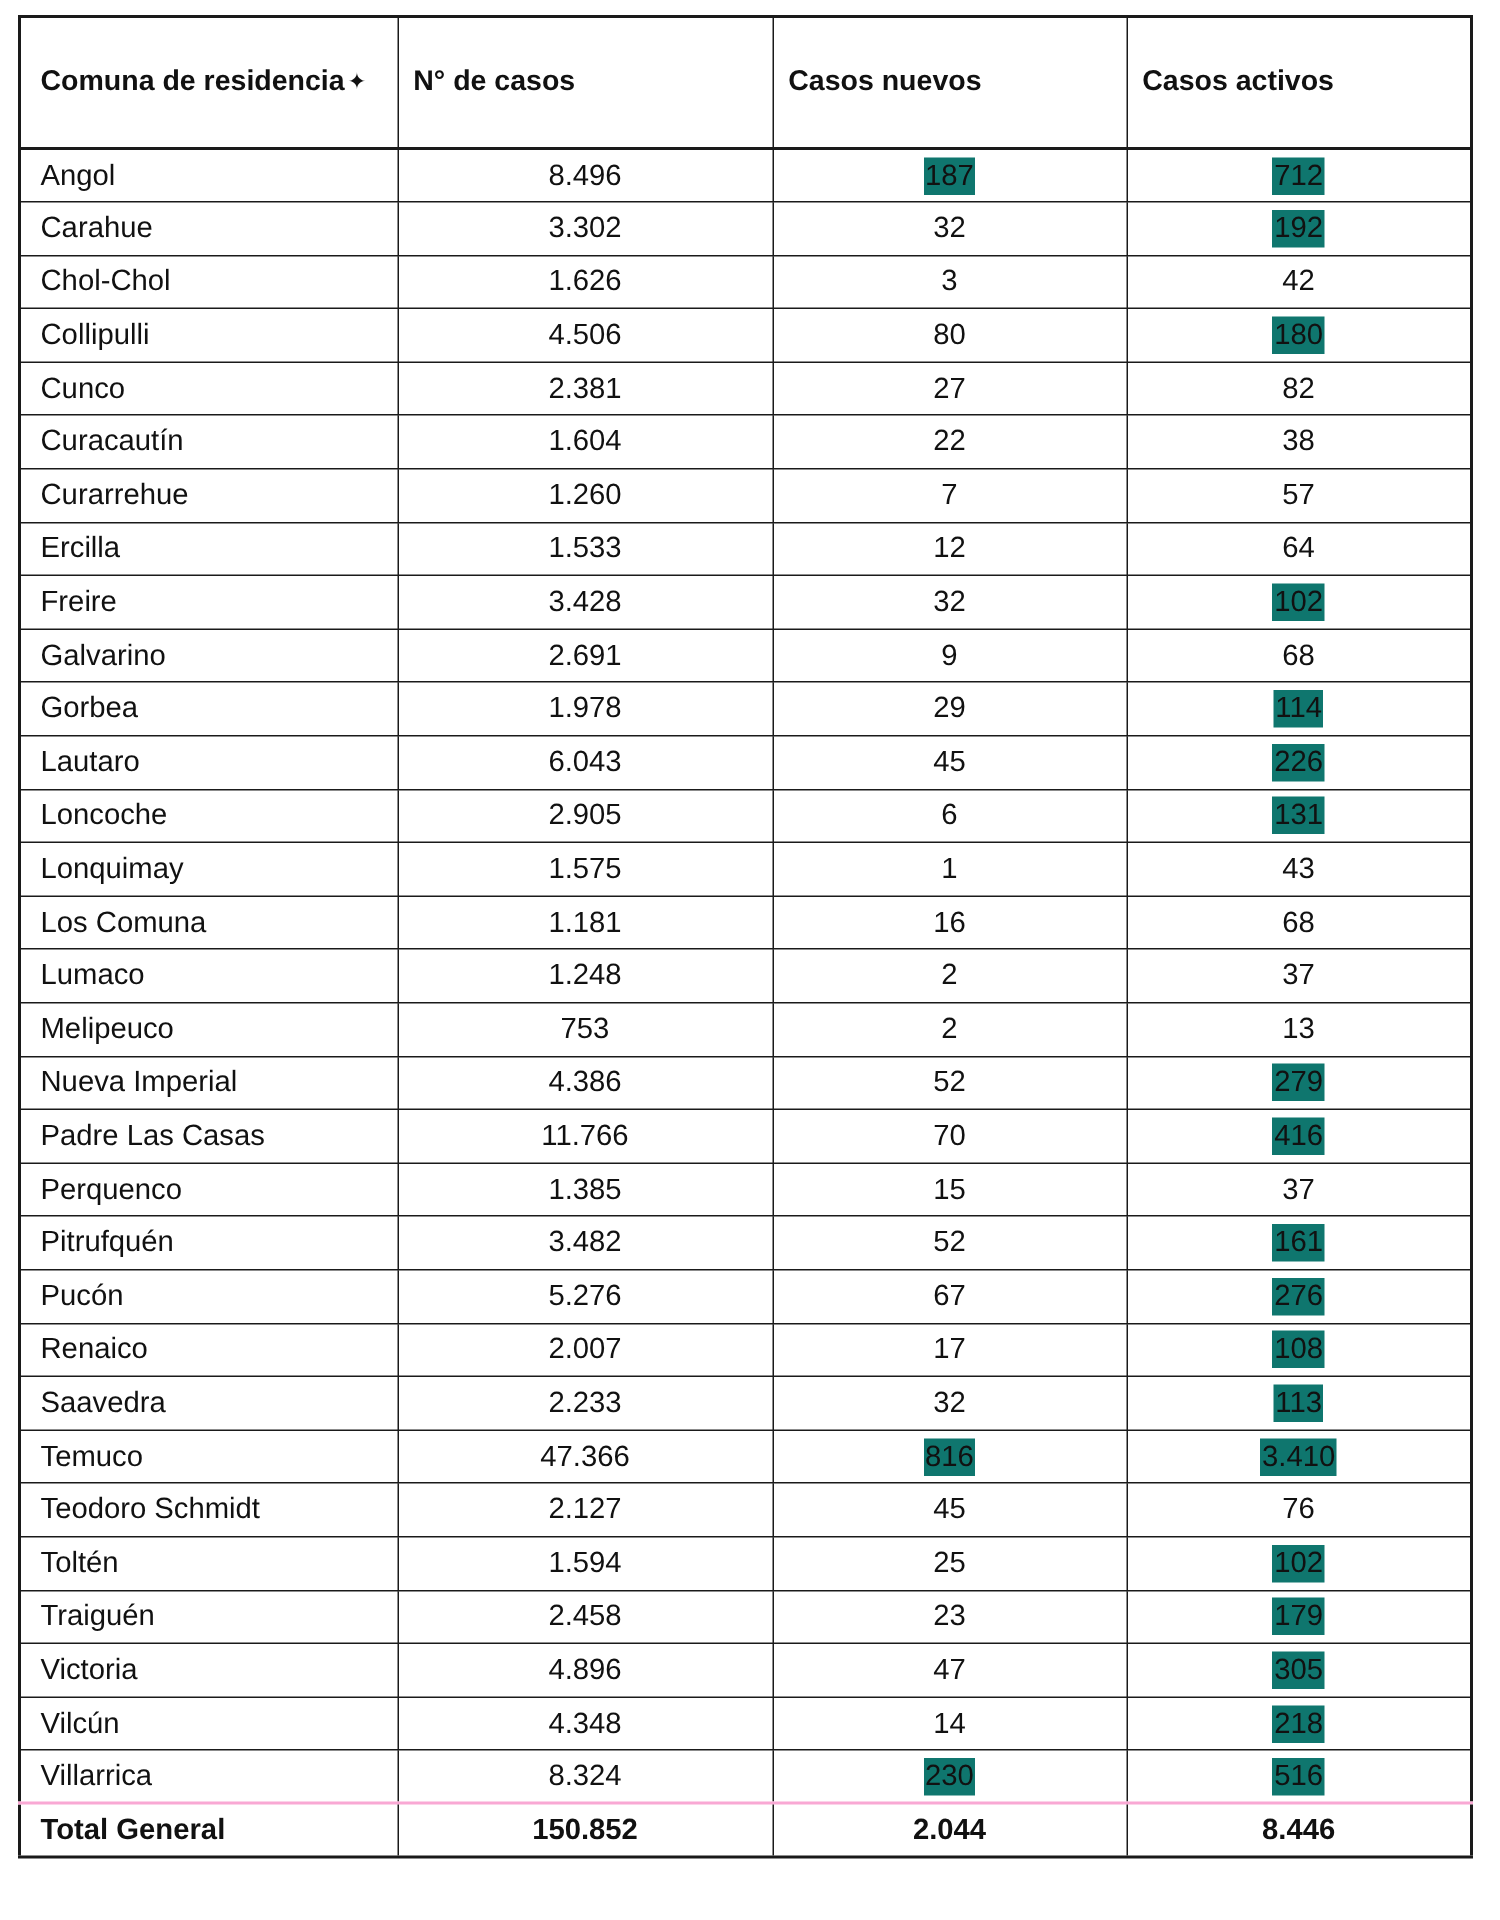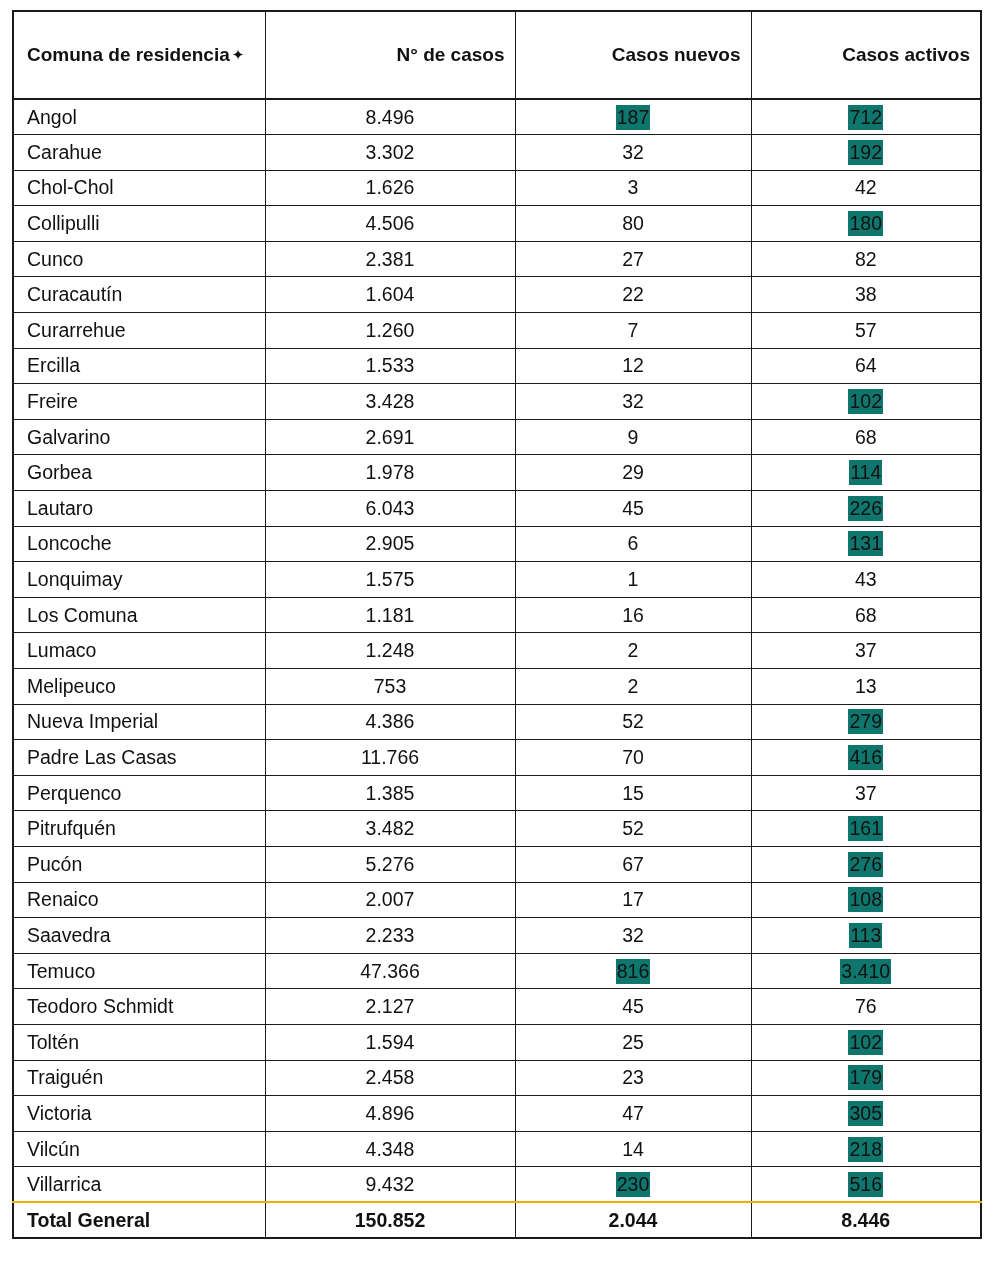--- a/index.html
+++ b/index.html
@@ -46,21 +46,21 @@
     vertical-align: middle;
     padding: 4px 10px;
     box-sizing: border-box;
     background: #ffffff;
   }
   thead th.h-comuna {
     text-align: left;
     padding-left: 13px;
   }
   thead th.h-num {
-    text-align: right;
+    text-align: left;
   }
   .star-mark {
     font-size: 15px;
     line-height: 1;
     vertical-align: 1px;
     padding-left: 2px;
   }
 
   tbody td {
     border: 1px solid #1a1a1a;
@@ -75,21 +75,21 @@
   tbody td.comuna {
     text-align: left;
     padding-left: 13px;
   }
   tbody td.num {
     text-align: center;
   }
 
   tbody tr.total-row td {
     font-weight: bold;
-    border-top: 2px solid #eab308;
+    border-top: 2px solid #f9a8d4;
     border-bottom: 2px solid #1a1a1a;
   }
 
   .hl {
     background-color: #0f766e;
     padding: 1px 1px 2px 1px;
   }
 </style>
 </head>
 <body>
@@ -291,21 +291,21 @@
           <td class="num"><span class="hl">305</span></td>
         </tr>
         <tr>
           <td class="comuna">Vilcún</td>
           <td class="num">4.348</td>
           <td class="num">14</td>
           <td class="num"><span class="hl">218</span></td>
         </tr>
         <tr>
           <td class="comuna">Villarrica</td>
-          <td class="num">9.432</td>
+          <td class="num">8.324</td>
           <td class="num"><span class="hl">230</span></td>
           <td class="num"><span class="hl">516</span></td>
         </tr>
         <tr class="total-row">
           <td class="comuna">Total General</td>
           <td class="num">150.852</td>
           <td class="num">2.044</td>
           <td class="num">8.446</td>
         </tr>
       </tbody>

